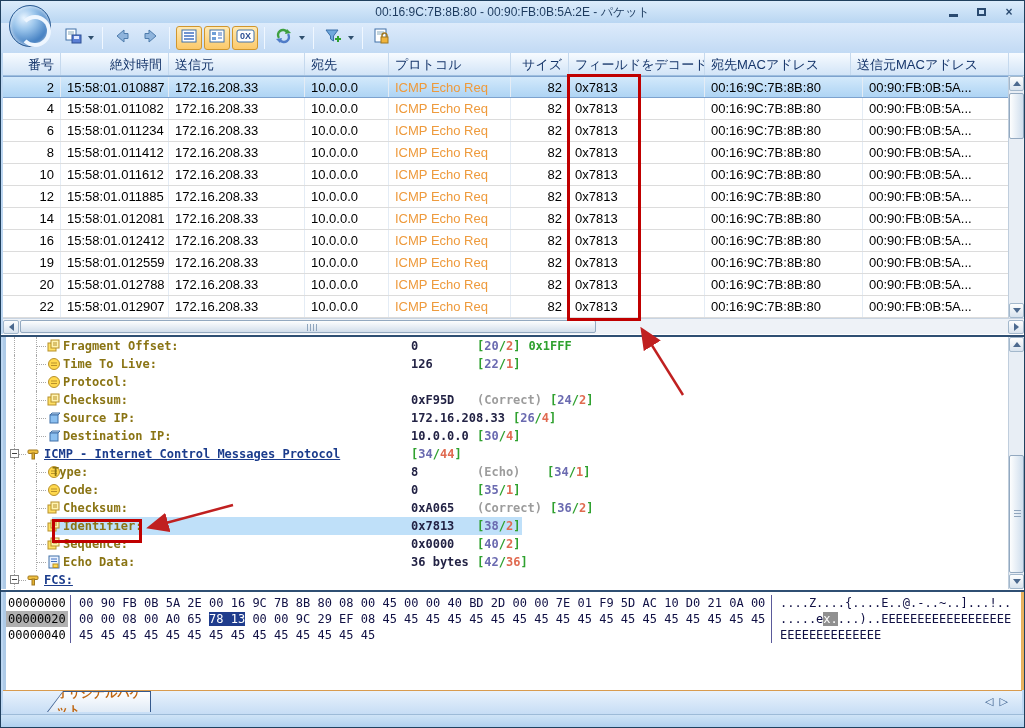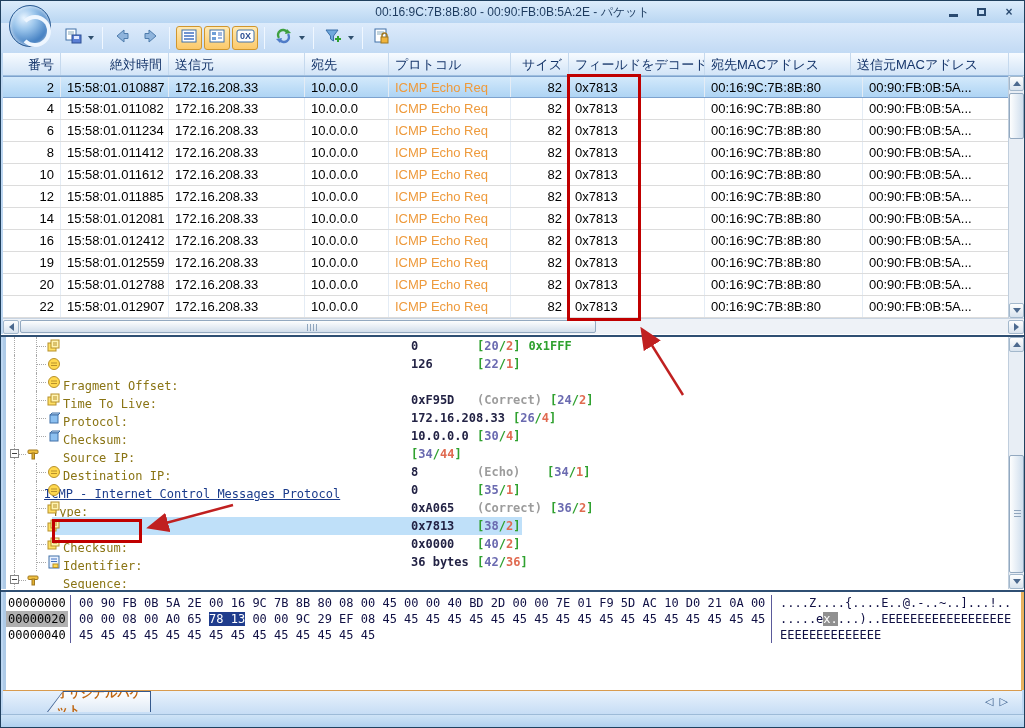--- a/index.html
+++ b/index.html
@@ -62,21 +62,21 @@
   
   .treepanel{position:absolute;left:2px;top:336px;width:1021px;height:252px;background:#fff;overflow:hidden;
     border-left:3px solid #aecbe8;font-family:"DejaVu Sans Mono","Liberation Mono",monospace;font-size:12px;}
   .trrow{position:relative;height:18px;white-space:nowrap;}
   .tr-hl{position:absolute;left:46px;top:0;width:470px;height:18px;background:#bfe0f9;}
   .rail{position:absolute;top:0;bottom:0;border-left:1px dotted #a8a8a8;}
   .stub{position:absolute;top:9px;border-top:1px dotted #a8a8a8;}
   .expandbox{position:absolute;left:4px;top:4px;width:9px;height:9px;background:#fff;border:1px solid #848484;}
   .expandbox:after{content:"";position:absolute;left:1px;top:3px;width:5px;height:1px;background:#404040;}
   .ticon{position:absolute;top:2px;}
-  .tlabel{position:absolute;top:2px;color:#8a7414;font-weight:normal;margin-top:40px;}
+  .tlabel{position:absolute;top:2px;color:#8a7414;font-weight:bold;}
   .tlabel.section{color:#1b3c8c;text-decoration:underline;}
   .tcontent{position:absolute;left:405px;top:2px;right:20px;font-weight:bold;}
   .seg{display:inline-block;margin-right:8px;white-space:pre;}
   .seg.val{min-width:58px;color:#232345;}
   .seg.mask{min-width:62px;color:#9c9c9c;}
   .seg.extra{color:#2fa12f;}
   .bk{color:#2fa12f;} .boff{color:#6a6ab0;} .blen{color:#e06a50;}
   .tvscroll{position:absolute;right:0;top:0;width:16px;height:252px;background:#e8eef5;border-left:1px solid #c0cedd;}
   .tvthumb{position:absolute;left:0;right:0;top:118px;height:118px;background:linear-gradient(90deg,#fdfefe,#cfdeed);
     border:1px solid #93a9c0;border-radius:2px;}

